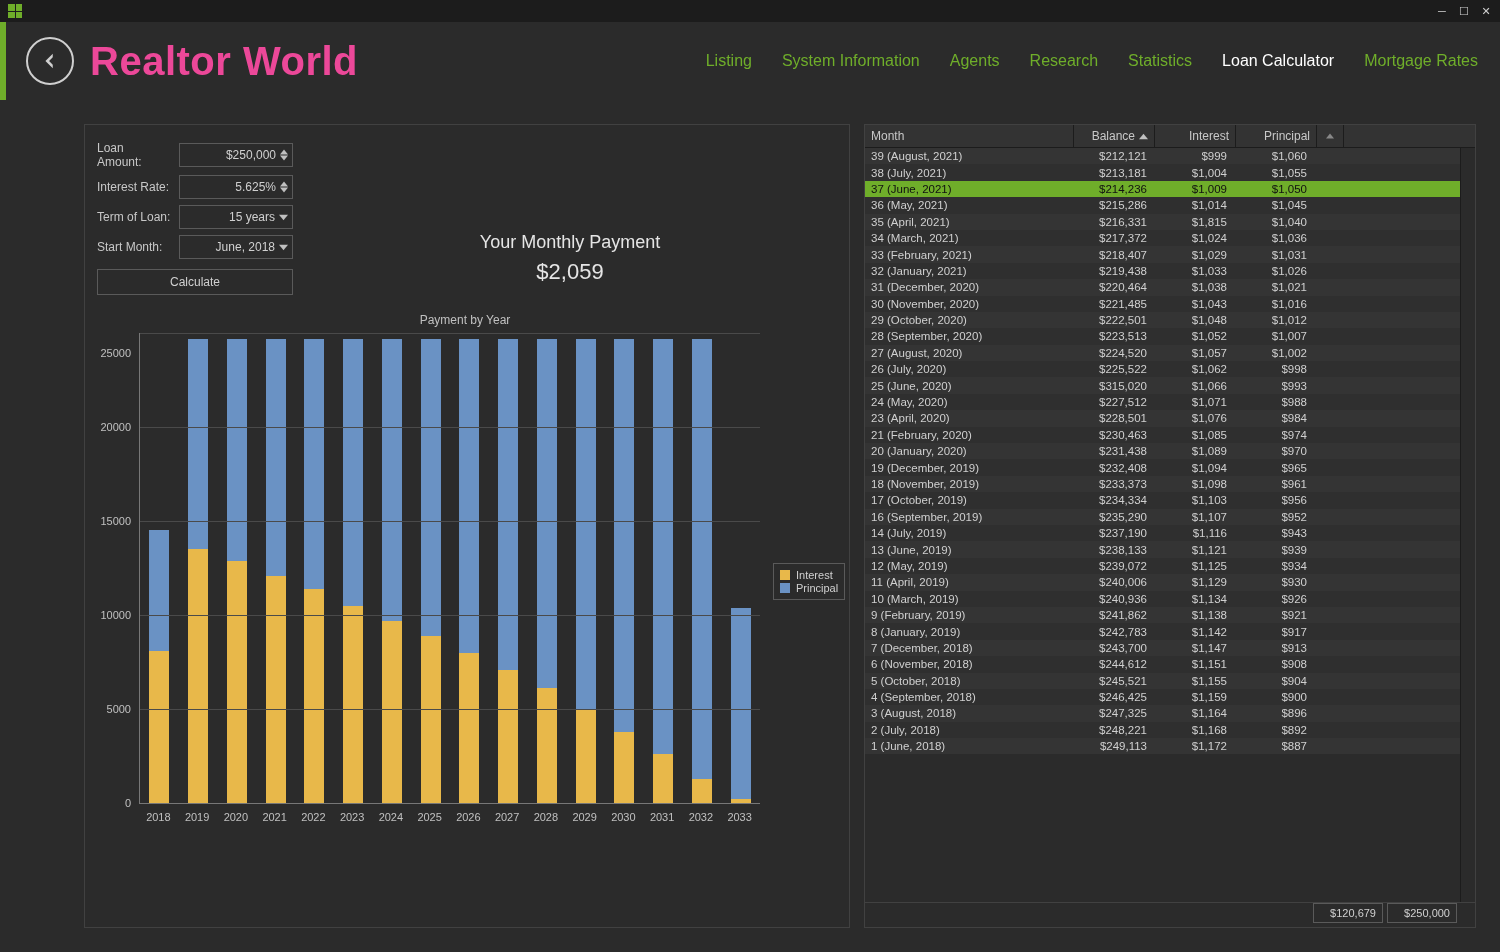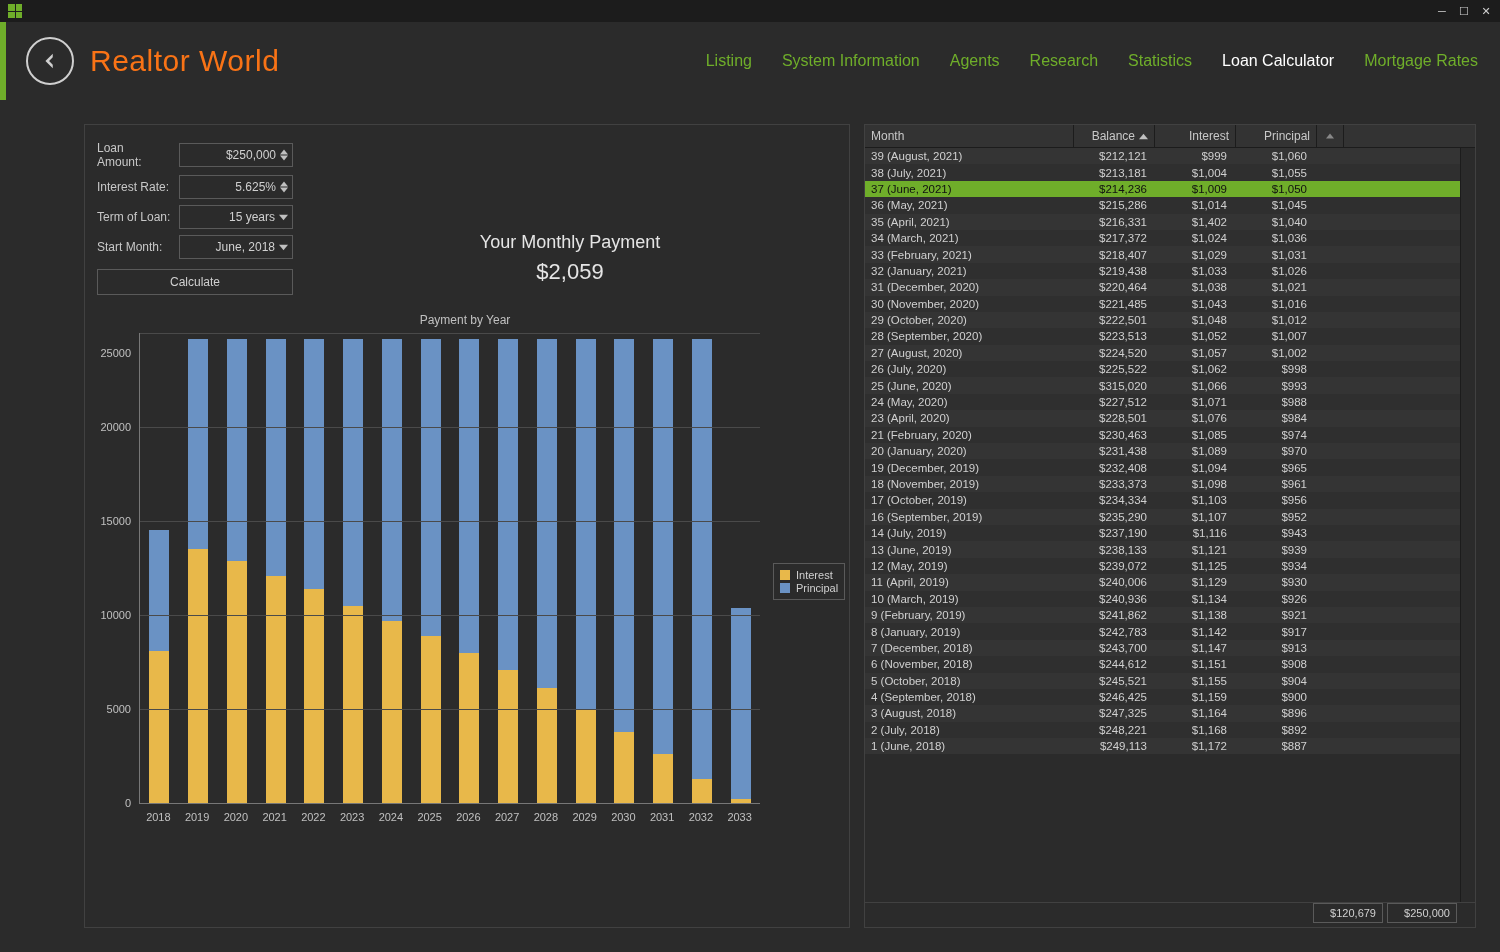--- a/index.html
+++ b/index.html
@@ -9,21 +9,21 @@
   .titlebar .left{display:flex;align-items:center;gap:4px;padding-left:4px}
   .titlebar .appicon{width:14px;height:14px;display:grid;grid-template-columns:1fr 1fr;grid-template-rows:1fr 1fr;gap:1px}
   .titlebar .appicon div{background:#6fae2a}
   .titlebar .right{display:flex;gap:2px}
   .wbtn{width:20px;height:16px;display:flex;align-items:center;justify-content:center;color:#cfcfcf;font-size:11px}
   
   .header{height:78px;display:flex;align-items:center;padding:0 22px 0 6px;position:relative}
   .header .accent{position:absolute;left:0;top:0;bottom:0;width:6px;background:#6fae2a}
   .header .back{width:44px;height:44px;border:2px solid #cfcfcf;border-radius:50%;display:flex;align-items:center;justify-content:center;margin-left:20px;margin-right:16px}
   .header .back svg{width:22px;height:22px;fill:#cfcfcf}
-  .header .title{font-size:30px;font-weight:400;color:#f97316;letter-spacing:0.5px}
+  .header .title{font-size:40px;font-weight:700;color:#ec4899;letter-spacing:0.5px}
   .tabs{margin-left:auto;display:flex;gap:30px;font-size:16px}
   .tabs .tab{color:#6fae2a;cursor:pointer}
   .tabs .tab.active{color:#ffffff}
   
   .body{flex:1;display:flex;padding:24px 24px 24px 84px;gap:14px;box-sizing:border-box}
   .leftpanel{width:766px;border:1px solid #414141;background:#2b2b2b;display:flex;flex-direction:column;padding:16px 16px 20px 12px;box-sizing:border-box}
   .rightpanel{flex:1;border:1px solid #414141;background:#2b2b2b;display:flex;flex-direction:column}
   
   .form{display:flex;flex-direction:column;gap:6px;margin-bottom:12px;width:196px}
   .formrow{display:flex;align-items:center;gap:8px}
@@ -354,21 +354,21 @@
           </div>
           <div class="trow">
             <div class="td c-month">36 (May, 2021)</div>
             <div class="td c-bal" style="width:68px">$215,286</div>
             <div class="td c-int" style="width:68px">$1,014</div>
             <div class="td c-pri" style="width:68px">$1,045</div>
           </div>
           <div class="trow">
             <div class="td c-month">35 (April, 2021)</div>
             <div class="td c-bal" style="width:68px">$216,331</div>
-            <div class="td c-int" style="width:68px">$1,402</div>
+            <div class="td c-int" style="width:68px">$1,815</div>
             <div class="td c-pri" style="width:68px">$1,040</div>
           </div>
           <div class="trow">
             <div class="td c-month">34 (March, 2021)</div>
             <div class="td c-bal" style="width:68px">$217,372</div>
             <div class="td c-int" style="width:68px">$1,024</div>
             <div class="td c-pri" style="width:68px">$1,036</div>
           </div>
           <div class="trow">
             <div class="td c-month">33 (February, 2021)</div>

